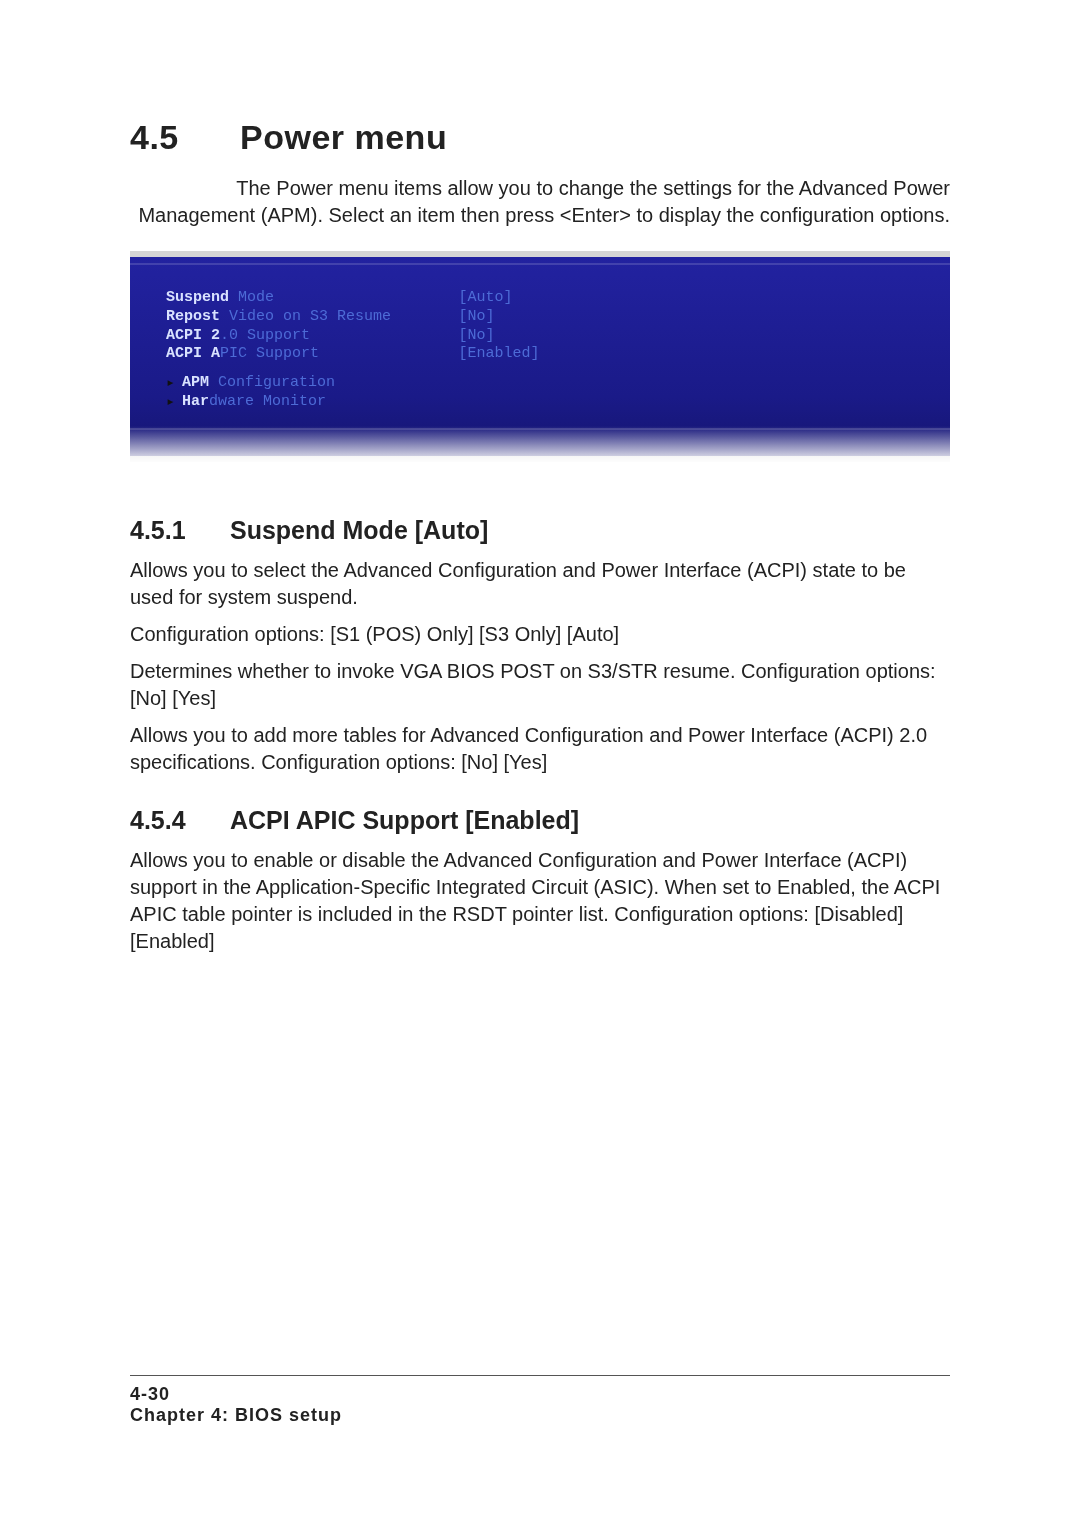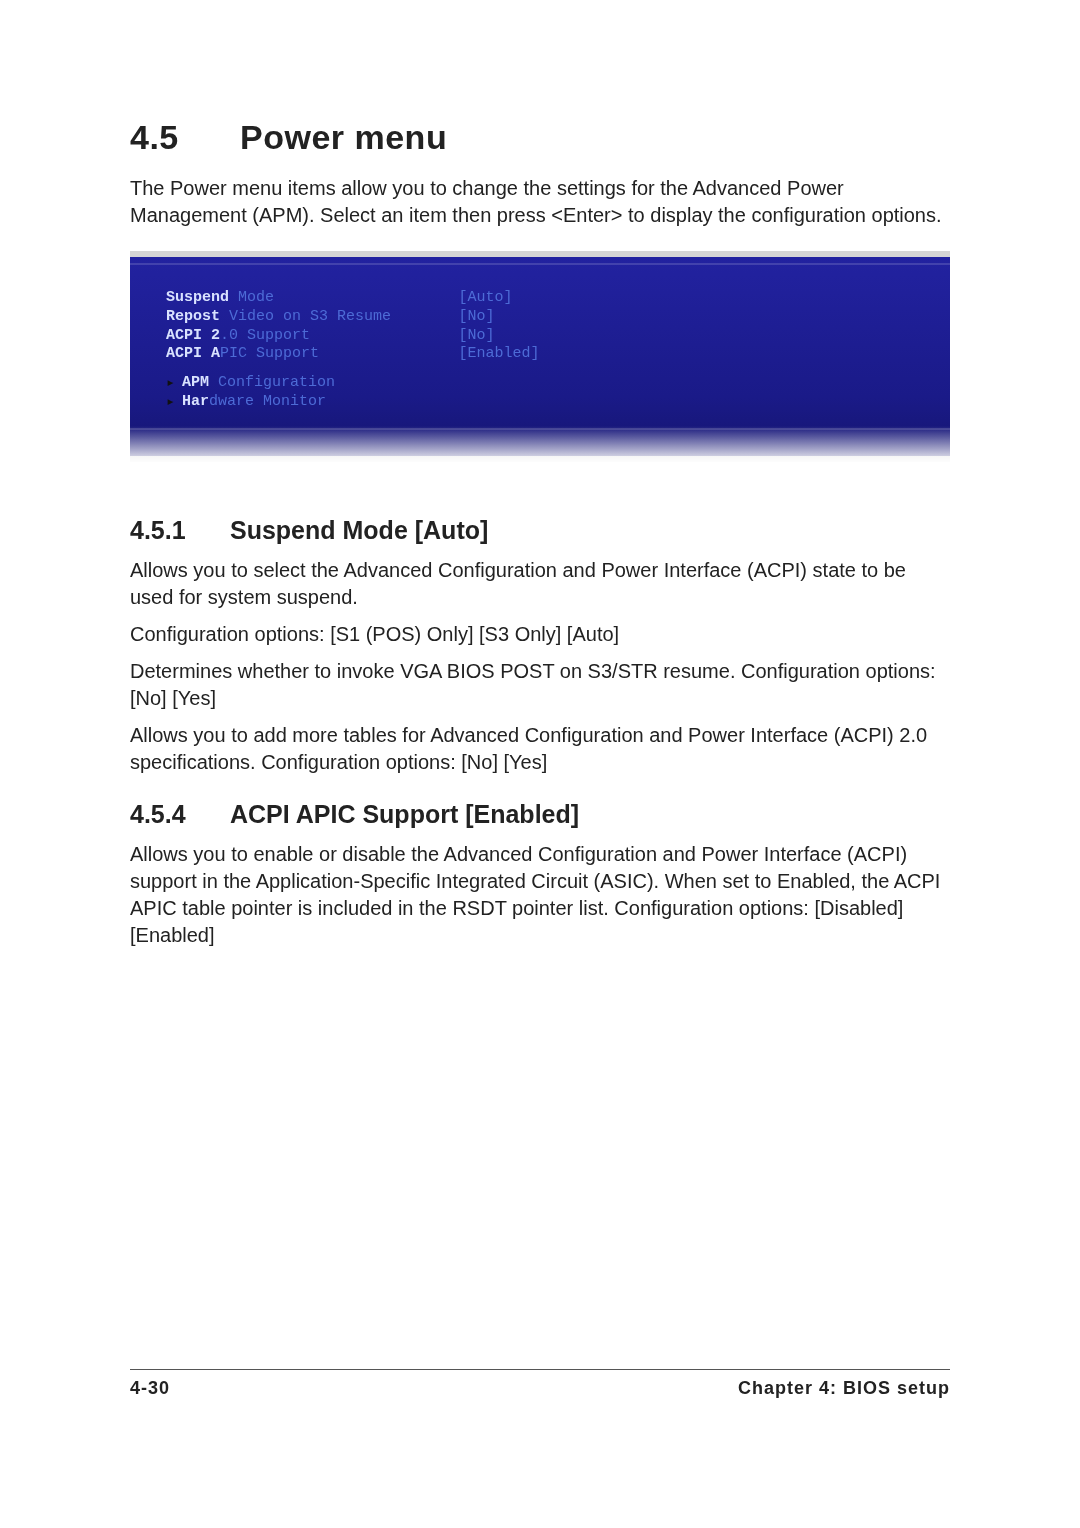--- a/index.html
+++ b/index.html
@@ -21,20 +21,21 @@
   }
   h1.section-title .num {
     display: inline-block;
     width: 110px;
     margin-top: 28px;
   }
   p.intro {
     font-size: 20px;
     line-height: 1.35;
     margin: 0 0 22px 0;
+    text-align: right;
   }
   .bios-box {
     background: #1a1a8a;
     background: linear-gradient(#2222a0 0%, #1a1a88 70%, #151570 100%);
     border-top: 6px solid #d5d5d5;
     border-bottom: 6px solid #d5d5d5;
     padding: 14px 0 44px 8px;
     position: relative;
     font-family: "Courier New", monospace;
     font-size: 15px;
@@ -92,41 +93,42 @@
     left: 0; right: 0;
     height: 2px;
     background: rgba(255,255,255,0.15);
   }
   .bios-hline.top { top: 6px; }
   .bios-hline.bot { bottom: 26px; }
 
   h2.sub-title {
     font-size: 25px;
     font-weight: bold;
-    margin: 24px 0 12px 0;
+    margin: 30px 0 12px 0;
   }
   h2.sub-title .snum {
     display: inline-block;
     width: 100px;
   }
   p.body {
     font-size: 20px;
     line-height: 1.35;
     margin: 0 0 10px 0;
   }
   .footer {
     position: relative;
     margin-top: 420px;
     border-top: 1px solid #555;
     padding-top: 8px;
     display: flex;
     justify-content: space-between;
     font-size: 18px;
     font-weight: bold;
     letter-spacing: 1px;
+    flex-direction: column;
   }
 </style>
 </head>
 <body>
 
 <div class="page">
 
   <h1 class="section-title">
     <span class="num">4.5</span><span>Power menu</span>
   </h1>

